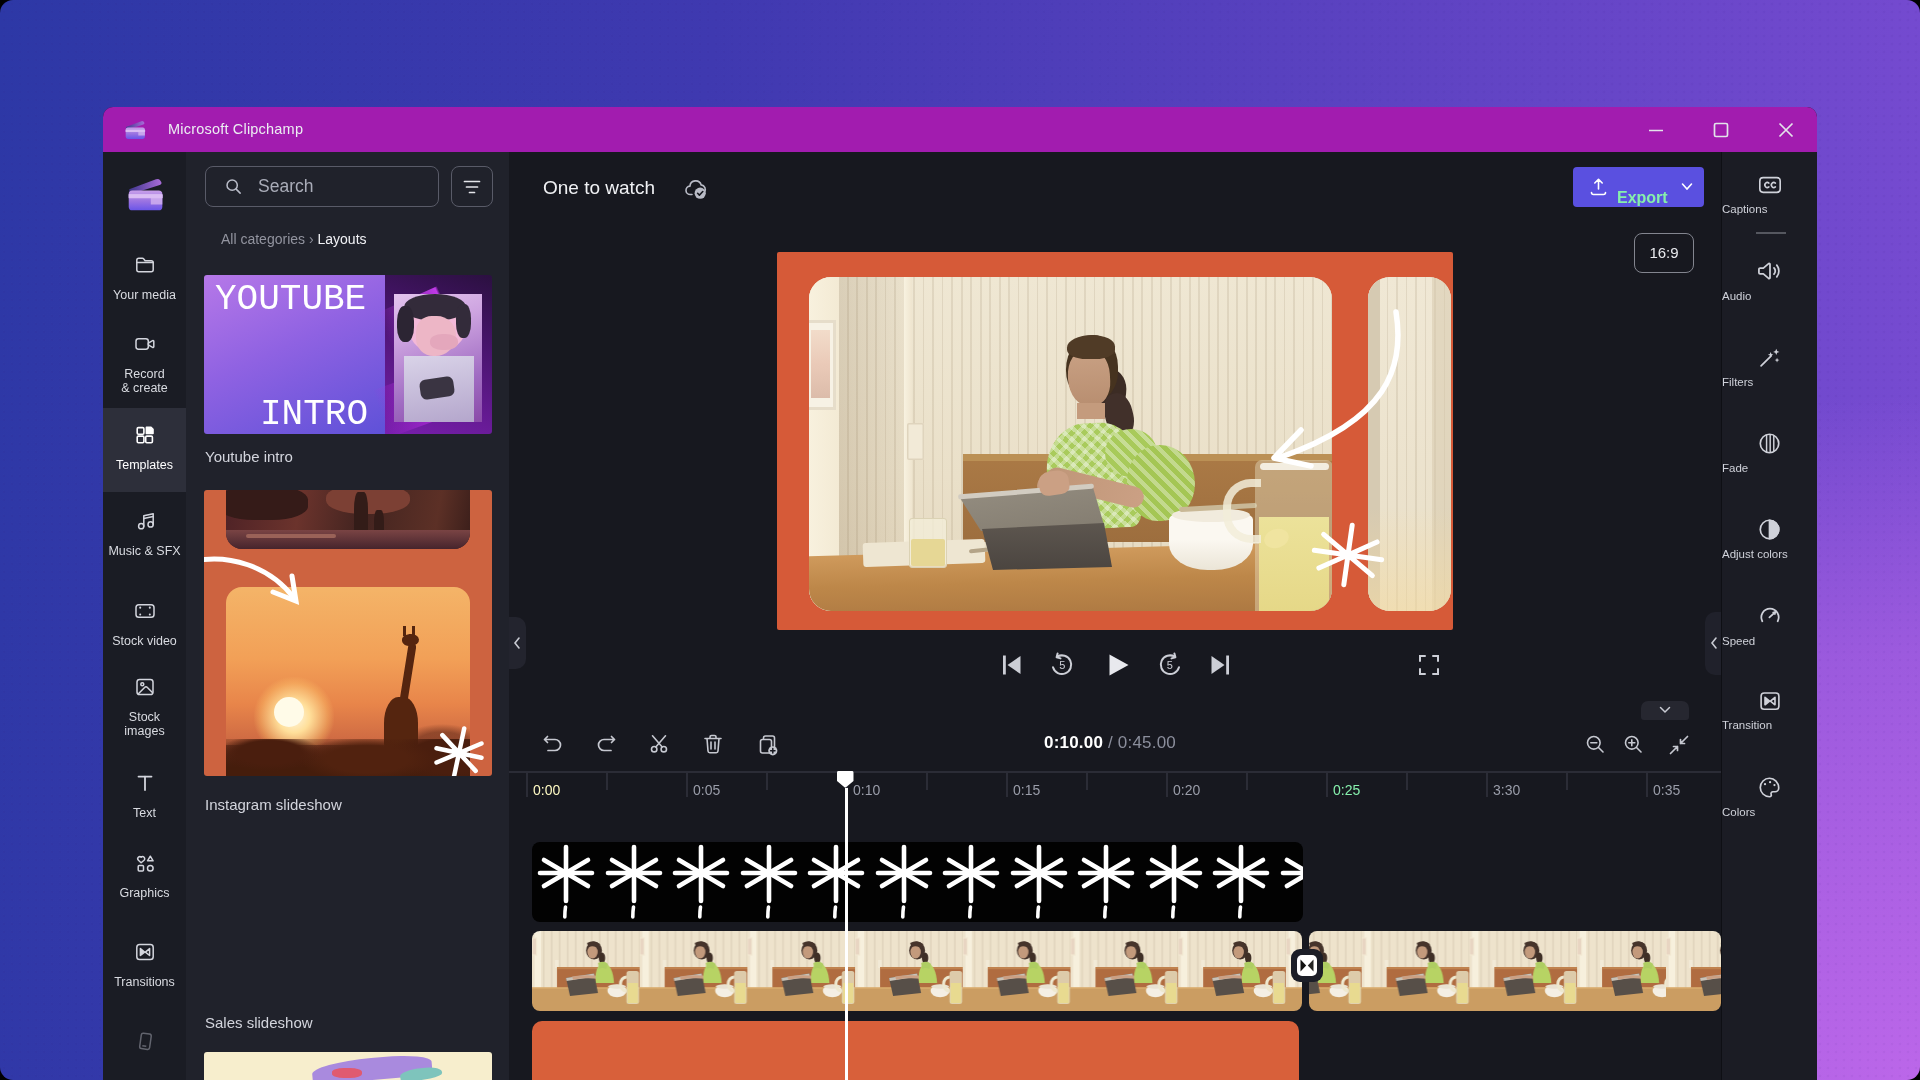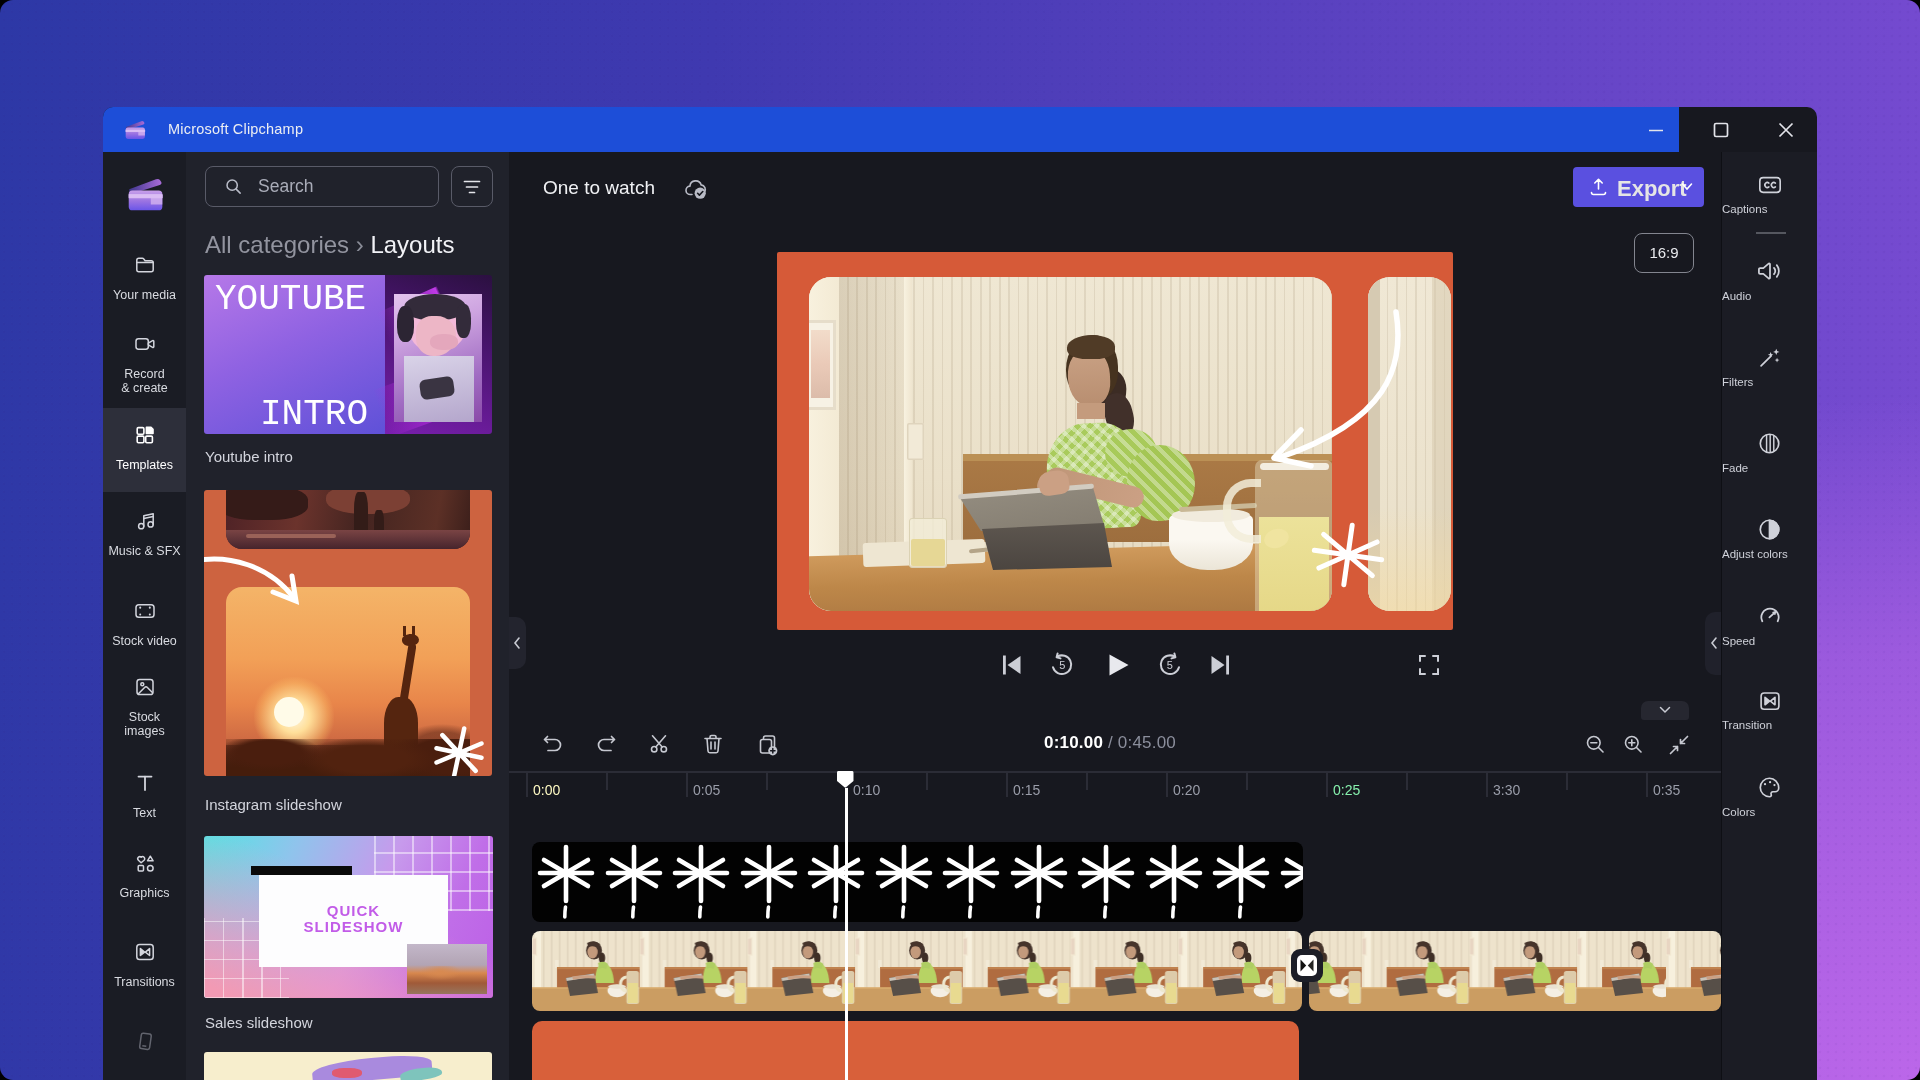--- a/index.html
+++ b/index.html
@@ -12,21 +12,21 @@
       linear-gradient(97deg, #2d38a6 0%, #3f39b0 35%, #7a4cd3 100%);
     background-size: 8px 8px, 100% 100%, 100% 100%;
     position:relative;
   }
   .abs { position:absolute; }
   #win {
     position:absolute; left:103px; top:107px; width:1714px; height:973px;
     background:#17181f; border-radius:10px 10px 0 0; overflow:hidden;
   }
   
-  #titlebar { position:absolute; left:0; top:0; width:1576px; height:45px; background:#1d4ed8;text-align:center; }
+  #titlebar { position:absolute; left:0; top:0; width:1714px; height:45px; background:#a21caf;text-align:center; }
   #titlebar .title { position:absolute; left:65px; top:14px; font-size:14.5px; color:#eceef2; letter-spacing:0.2px; }
   
   #rail { position:absolute; left:0; top:45px; width:83px; height:928px; background:#1a1c24; }
   #panel { position:absolute; left:83px; top:45px; width:323px; height:928px; background:#20222b; }
   #main { position:absolute; left:406px; top:45px; width:1213px; height:928px; background:#17181f; }
   #sidebar { position:absolute; left:1619px; top:45px; width:95px; height:928px; background:#1b1c24; }
   .railitem { position:absolute; left:0; width:83px; text-align:center; color:#d9dbe1; font-size:12.5px; line-height:14px; }
   .railitem svg { display:block; margin:0 auto 11px; }
   .sbitem { position:absolute; left:0; width:95px; color:#cfd1d9; font-size:11.5px; }
   .sbitem svg { display:block; margin:0 auto 5px; }
@@ -156,21 +156,21 @@
         <circle cx="8.6" cy="8.6" r="5.4"></circle>
           <path d="M12.8 12.8 L17 17"></path>
       </svg>
       <div class="abs" style="left:52px;top:9px;font-size:17.5px;color:#a9acb8">Search</div>
     </div>
     <div class="abs" style="left:265px;top:14px;width:42px;height:41px;border:1px solid #595b68;border-radius:8px">
       <svg class="abs" style="left:11px;top:12px" width="18" height="16" viewBox="0 0 18 16" fill="none" stroke="#e4e5ea" stroke-width="1.7" stroke-linecap="round">
         <path d="M1.5 2.5 h15 M3.5 8 h11 M6.5 13.5 h5"></path>
       </svg>
     </div>
-    <div class="abs" style="left:19px;top:79px;font-size:24px;color:#92949f">All categories <span style="color:#8a8d98">›</span> <span style="color:#f1f2f6">Layouts</span></div>
+    <div class="abs" style="left:35px;top:79px;font-size:14px;color:#92949f">All categories <span style="color:#8a8d98">›</span> <span style="color:#f1f2f6">Layouts</span></div>
 
     <div class="abs" style="left:18px;top:123px;width:288px;height:159px;border-radius:3px;overflow:hidden">
       <div class="abs" style="left:0;top:0;width:181px;height:159px;background:linear-gradient(155deg,#b678e8 0%,#8f62e2 45%,#5f51d8 100%)">
         <div class="abs" style="left:11px;top:4px;font-family:'Liberation Mono',monospace;font-size:36px;font-weight:400;color:#fff;letter-spacing:0px">YOUTUBE</div>
         <div class="abs" style="left:56px;top:119px;font-family:'Liberation Mono',monospace;font-size:36px;color:#fff;letter-spacing:0px">INTRO</div>
       </div>
       <div class="abs" style="left:181px;top:0;width:107px;height:159px;background:linear-gradient(200deg,#2b1040 0%,#4a1570 40%,#7a1fae 100%)">
         <div class="abs" style="left:-6px;top:10px;width:130px;height:40px;background:linear-gradient(90deg,transparent,#c03ae8 49%,transparent 51%);transform:rotate(-24deg)"></div>
         <div class="abs" style="left:-8px;top:90px;width:140px;height:50px;background:linear-gradient(90deg,transparent,#b42ce0 49%,transparent 52%);transform:rotate(-20deg)"></div>
         <div class="abs" style="left:9px;top:19px;width:88px;height:128px;background:linear-gradient(160deg,#e3c4ee 0%,#cda3e0 30%,#a06cc2 70%,#8a4aa8 100%)">
@@ -213,32 +213,20 @@
       <svg class="abs" style="left:-6px;top:64px" width="110" height="62" viewBox="0 0 110 62" fill="none" stroke="#fff" stroke-width="5" stroke-linecap="round">
           <path d="M2 6 C 30 2 70 10 96 44"></path>
           <path d="M75 38 L98 47 L94 22"></path>
         </svg>
       <svg class="abs" style="left:229px;top:236px" width="52" height="54" viewBox="0 0 52 54" fill="none" stroke="#fff" stroke-width="4.5" stroke-linecap="round" transform="">
           <path d="M26 2 V52 M6 13 L46 41 M46 13 L6 41 M3 27 H49" transform="rotate(12 26 27)"></path>
         </svg>
     </div>
     <div class="abs" style="left:19px;top:644px;font-size:15px;color:#d3d5dd">Instagram slideshow</div>
 
-    <div class="abs" style="left:18px;top:684px;width:289px;height:162px;border-radius:3px;overflow:hidden;background:linear-gradient(115deg,#55e3e3 0%,#8fc4ec 26%,#c79aec 55%,#c06ee8 78%,#bc5fe6 100%)">
-      <div class="abs" style="left:0;top:0;width:289px;height:162px;background:linear-gradient(205deg,rgba(255,255,255,0) 40%,rgba(245,150,190,0.75) 78%,#f29ab4 95%)"></div>
-      <div class="abs" style="left:170px;top:0px;width:119px;height:75px;background:repeating-linear-gradient(90deg,rgba(255,255,255,0.48) 0 1.5px,transparent 1.5px 19px),repeating-linear-gradient(0deg,rgba(255,255,255,0.48) 0 1.5px,transparent 1.5px 19px)"></div>
-      <div class="abs" style="left:0px;top:82px;width:85px;height:80px;background:repeating-linear-gradient(90deg,rgba(255,255,255,0.5) 0 1.5px,transparent 1.5px 19px),repeating-linear-gradient(0deg,rgba(255,255,255,0.5) 0 1.5px,transparent 1.5px 19px)"></div>
-      <div class="abs" style="left:47px;top:30px;width:101px;height:9px;background:#0a0a0a"></div>
-      <div class="abs" style="left:55px;top:39px;width:189px;height:92px;background:#fdfdfe">
-        <div style="text-align:center;margin-top:28px;font-size:15px;line-height:16px;font-weight:bold;color:#c25ce8;letter-spacing:1px">QUICK<br>SLIDESHOW</div>
-      </div>
-      <div class="abs" style="left:203px;top:108px;width:80px;height:50px;background:linear-gradient(180deg,#c3b7c9 0%,#b2a4b4 42%,#d8884e 58%,#a05a38 78%,#97755e 100%)">
-        <div class="abs" style="left:8px;top:22px;width:64px;height:20px;background:radial-gradient(ellipse 30px 12px at 40% 30%,#d88a50,transparent 70%)"></div>
-      </div>
-    </div>
     <div class="abs" style="left:19px;top:862px;font-size:15px;color:#d3d5dd">Sales slideshow</div>
 
     <div class="abs" style="left:18px;top:900px;width:288px;height:28px;border-radius:3px 3px 0 0;overflow:hidden;background:#f7eecd">
       <div class="abs" style="left:108px;top:6px;width:120px;height:22px;background:#a98ade;border-radius:50% 40% 14% 20%;transform:rotate(-5deg)"></div>
       <div class="abs" style="left:196px;top:16px;width:42px;height:12px;background:#7ec4bc;border-radius:40% 60% 30% 30%;transform:rotate(-10deg)"></div>
       <div class="abs" style="left:128px;top:16px;width:30px;height:10px;background:#e05a70;border-radius:40%"></div>
     </div>
   </div>
 
   <div class="abs" style="left:406px;top:510px;width:17px;height:52px;background:#23242e;border-radius:0 10px 10px 0;z-index:5"></div>
@@ -250,21 +238,21 @@
     <svg class="abs" style="left:175px;top:24px" width="26" height="26" viewBox="0 0 26 26" fill="none">
       <path d="M8 18.5 h-1.5 a4.2 4.2 0 0 1 -0.6 -8.4 a5.8 5.8 0 0 1 11.3 -1.2 a4.6 4.6 0 0 1 3.3 7.2" stroke="#b9bbc6" stroke-width="1.6" stroke-linecap="round"></path>
       <circle cx="16.2" cy="17.2" r="5.6" fill="#b9bbc6"></circle>
       <path d="M13.6 17.3 l1.8 1.8 3.4 -3.6" stroke="#17181f" stroke-width="1.6" fill="none" stroke-linecap="round" stroke-linejoin="round"></path>
     </svg>
     <div class="abs" style="left:1064px;top:15px;width:131px;height:40px;background:#5a50e0;border-radius:4px">
       <svg class="abs" style="left:15px;top:9px" width="21" height="21" viewBox="0 0 21 21" fill="none" stroke="#fff" stroke-width="1.6" stroke-linecap="round" stroke-linejoin="round">
         <path d="M10.5 13 V3.5 M6.8 7 L10.5 3.3 L14.2 7"></path>
           <path d="M3.5 16.5 a2 2 0 0 0 2 2 h10 a2 2 0 0 0 2 -2"></path>
       </svg>
-      <div class="abs" style="left:44px;top:9px;font-size:22px;font-weight:bold;color:#e5e5e5">Export</div>
+      <div class="abs" style="left:44px;top:22px;font-size:16px;font-weight:bold;color:#86efac">Export</div>
       <svg class="abs" style="left:108px;top:15px" width="12" height="9" viewBox="0 0 12 9" fill="none" stroke="#fff" stroke-width="1.6" stroke-linecap="round">
           <path d="M1.5 2 L6 7 L10.5 2"></path>
         </svg>
     </div>
     <div class="abs" style="left:1125px;top:81px;width:60px;height:40px;border:1px solid #83858f;border-radius:8px;color:#e8e9ed;font-size:15px;text-align:center;line-height:38px">16:9</div>
 
     <div class="abs" style="left:268px;top:100px;width:676px;height:378px;background:#d65a38;border-radius:2px;overflow:hidden">
 
       <div class="abs" style="left:32px;top:25px;width:523px;height:334px;border-radius:22px;overflow:hidden;background:#e9dfca">
         <div class="abs" style="left:0;top:0;width:523px;height:334px;background:repeating-linear-gradient(90deg,rgba(150,130,100,0.17) 0 1.5px,transparent 1.5px 9.5px),linear-gradient(180deg,#efe7d3 0%,#eae0c9 60%,#e4d8bf 100%)"></div>

